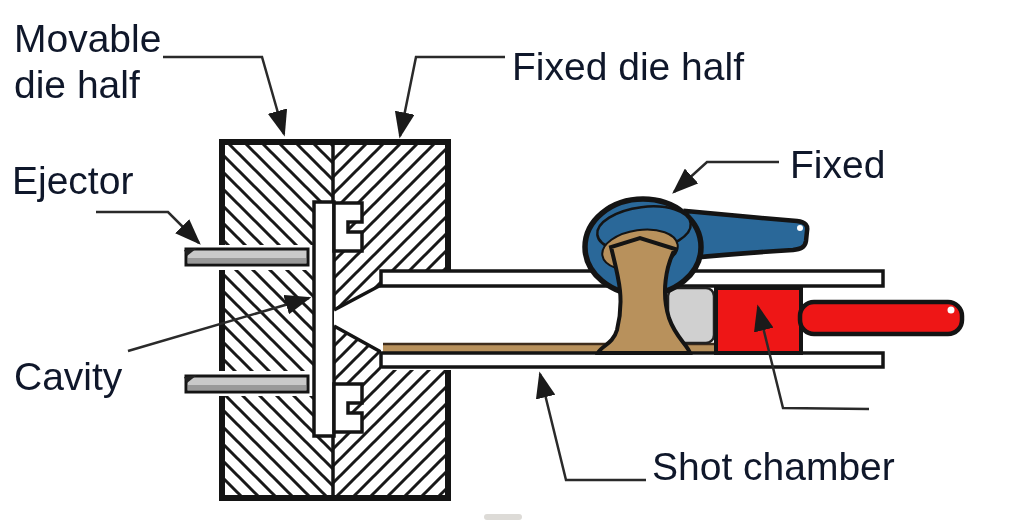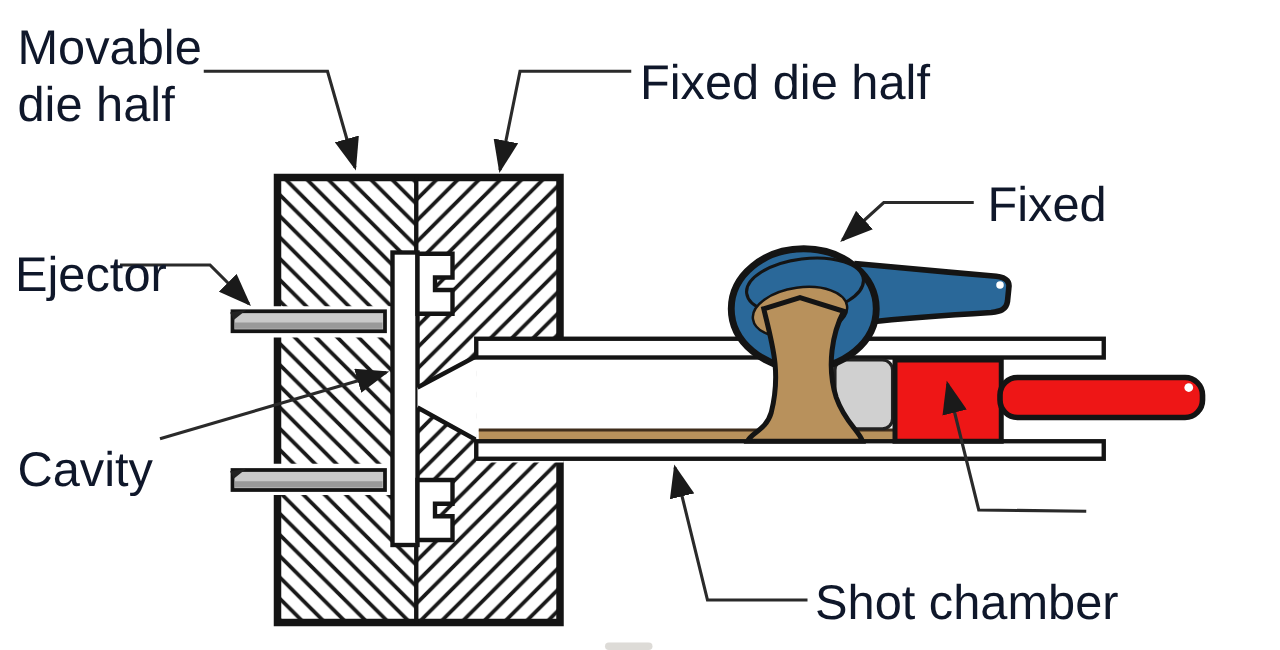--- a/index.html
+++ b/index.html
@@ -93,24 +93,24 @@
     <rect x="484" y="514" width="38" height="6" rx="3" fill="#c7c3bd" opacity="0.6"></rect>
   </svg>
 
   <div class="lbl" style="left:14px;top:16px;">
     <div>Movable</div>
     <div>die half</div>
   </div>
 
   <div class="lbl" style="left:512px;top:44px;">Fixed die half</div>
 
-  <div class="lbl" style="left:12px;top:158px;margin-top:40px;">
+  <div class="lbl" style="left:12px;top:158px;">
     <div>Ejector</div>
   </div>
 
   <div class="lbl" style="left:14px;top:330px;margin-top:24px;">Cavity</div>
 
   <div class="lbl" style="left:790px;top:142px;">Fixed</div>
 
 
-  <div class="lbl" style="left:652px;top:460px;">Shot chamber</div>
+  <div class="lbl" style="left:652px;top:444px;">Shot chamber</div>
 
 </div>
 
 </body></html>

